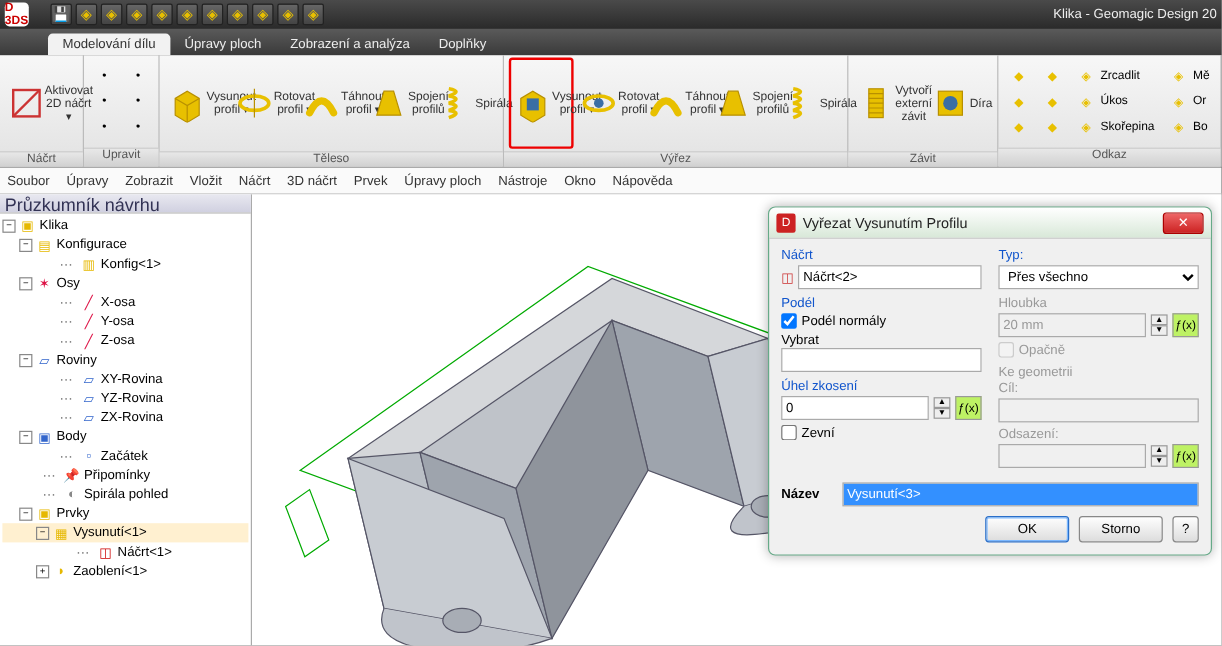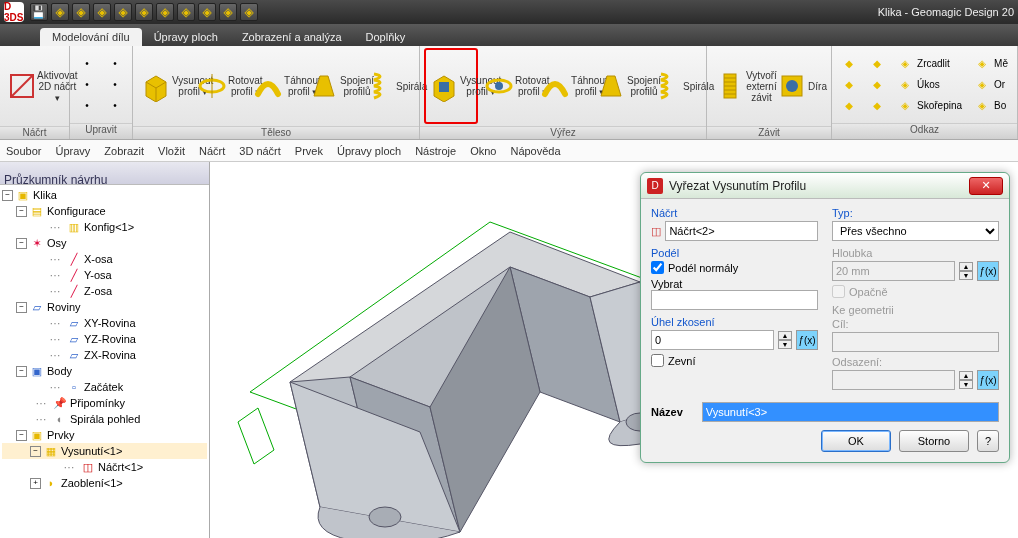--- a/index.html
+++ b/index.html
@@ -1,20 +1,20 @@
 <!DOCTYPE html>
 <html><head>
 <meta charset="utf-8">
 <style>
   * { box-sizing: border-box; margin: 0; padding: 0; font-family: "Segoe UI", Tahoma, sans-serif; }
   body { width: 1018px; height: 538px; overflow: hidden; background: #333; position: relative; }
   
   
   .titlebar { height: 24px; background: linear-gradient(#4a4a4a,#2a2a2a); display:flex; align-items:center; padding:0 4px; color:#ddd; font-size:11px; }
-  .titlebar .app-icon { width:20px; height:20px; background:#fff; border-radius:4px; display:flex; align-items:center; justify-content:center; color:#c00; font-weight:bold; font-size:10px; margin-right:6px;}
+  .titlebar .app-icon { width:20px; height:20px; background:#fff; border-radius:4px; display:flex; align-items:center; justify-content:center; color:#c00; font-weight:bold; font-size:10px; margin-right:18px;}
   .titlebar .qat { display:flex; gap:3px; margin-right:6px;}
   .titlebar .qat span { width:18px; height:18px; display:flex; align-items:center; justify-content:center; background:linear-gradient(#666,#444); border:1px solid #222; border-radius:2px; font-size:12px;}
   .titlebar .save { color:#7af;}
   .titlebar .cube { color:#e8c000;}
   .titlebar .title { flex:1; text-align:right; color:#eee; font-size:11px; white-space:nowrap; overflow:hidden;}
   
   
   .ribbon-tabs { height:22px; background:linear-gradient(#5a5a5a,#3a3a3a); display:flex; align-items:flex-end; padding-left:40px; }
   .ribbon-tabs .tab { padding:3px 12px; font-size:11px; color:#eee; cursor:pointer; border-top-left-radius:4px; border-top-right-radius:4px;}
   .ribbon-tabs .tab.active { background:#f2f2f2; color:#333;}
@@ -33,21 +33,21 @@
   .sbtn .sic { width:16px; height:16px; display:flex; align-items:center; justify-content:center;}
   
   
   .menubar { height:22px; background:#fafafa; border-bottom:1px solid #ccc; display:flex; align-items:center; padding:0 6px; gap:14px; font-size:11px; color:#333;}
   .menubar span { cursor:pointer; }
   
   
   .workspace { position:absolute; top:162px; left:0; right:0; bottom:0; display:flex; background:#fff;}
   
   
-  .tree-title { height:16px; background:linear-gradient(#e8e8f0,#d0d0e0); font-size:12px; color:#335; padding:11px 4px; border-bottom:1px solid #bbb;}
+  .tree-title { height:16px; background:linear-gradient(#e8e8f0,#d0d0e0); font-size:15px; color:#335; padding:1px 4px; border-bottom:1px solid #bbb;}
   .tree-wrap { width:210px; border-right:1px solid #aaa; display:flex; flex-direction:column; background:#fff;}
   .tree { flex:1; overflow:auto; font-size:11px; padding:2px;}
   .node { display:flex; align-items:center; gap:3px; padding:1px 0; white-space:nowrap; cursor:pointer;}
   .node .exp { width:11px; height:11px; border:1px solid #888; display:flex; align-items:center; justify-content:center; font-size:8px; line-height:1;}
   .node .noexp { width:11px; }
   .dots { width:20px; text-align:center; color:#888; letter-spacing:-2px;}
   .tic { width:14px; height:14px; display:inline-flex; align-items:center; justify-content:center; font-size:11px;}
   .i-part { color:#e6b800;} .i-cfg{color:#e6b800;} .i-axis{color:#d14;} .i-plane{color:#36c;} .i-body{color:#36c;} .i-pin{color:#c66;} .i-cut{color:#888;} .i-feat{color:#e6b800;} .i-sk{color:#c00;}
   .ind1{padding-left:14px;} .ind2{padding-left:28px;} .ind3{padding-left:42px;}
   .node.sel { background:#fff0d0; }
@@ -65,21 +65,21 @@
   .dlg-body { padding:8px 10px; display:flex; gap:14px;}
   .col { flex:1; display:flex; flex-direction:column; gap:6px;}
   legend, .lbl { color:#15c; font-size:11px; }
   .lbl { margin-bottom:2px; display:block;}
   .lbl.dis { color:#999; }
   input[type=text], select { width:100%; height:20px; border:1px solid #aaa; font-size:11px; padding:1px 3px; background:#fff;}
   input[disabled] { background:#f0f0f0; color:#999;}
   .row { display:flex; align-items:center; gap:4px;}
   .spin { width:14px; display:flex; flex-direction:column;}
   .spin span { height:9px; border:1px solid #999; background:#eee; font-size:7px; text-align:center; line-height:7px; cursor:pointer;}
-  .fx { width:22px; height:20px; border:1px solid #999; background:#7dd3fc; font-size:10px; display:flex; align-items:center;justify-content:center; cursor:pointer;}
+  .fx { width:22px; height:20px; border:1px solid #999; background:#bef264; font-size:10px; display:flex; align-items:center;justify-content:center; cursor:pointer;}
   .name-row { padding:4px 10px 2px; display:flex; align-items:center; gap:8px;}
   .name-row input { flex:1; background:#fff;margin-left:11px;}
   .dlg-buttons { padding:6px 10px 10px; display:flex; justify-content:flex-end; gap:8px;}
   .dlg-buttons button { width:70px; height:22px; border:1px solid #888; border-radius:3px; background:linear-gradient(#fefefe,#ddd); font-size:11px; cursor:pointer;}
   .dlg-buttons button.primary { border:1px solid #2a6fc9; box-shadow:0 0 0 1px #7ab7ff inset;}
   .dlg-buttons .help { width:22px;}
 </style>
 </head>
 <body>
 

